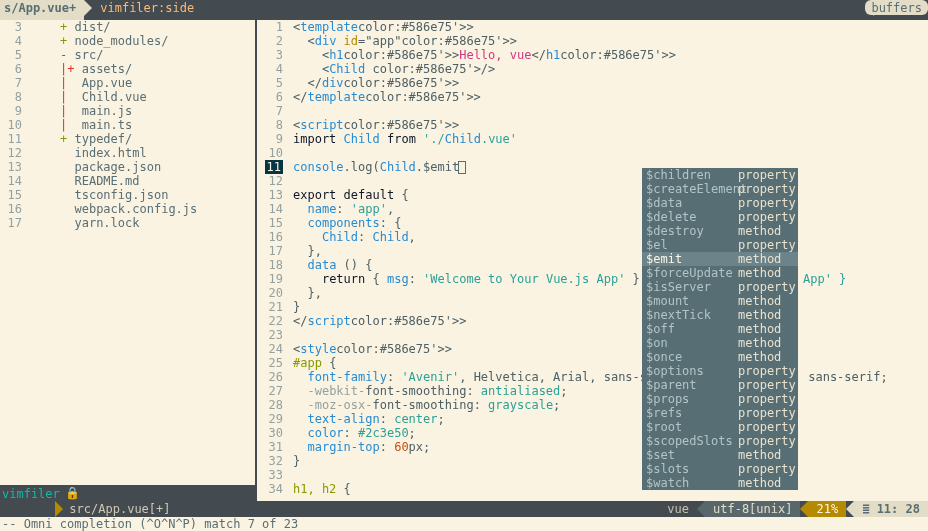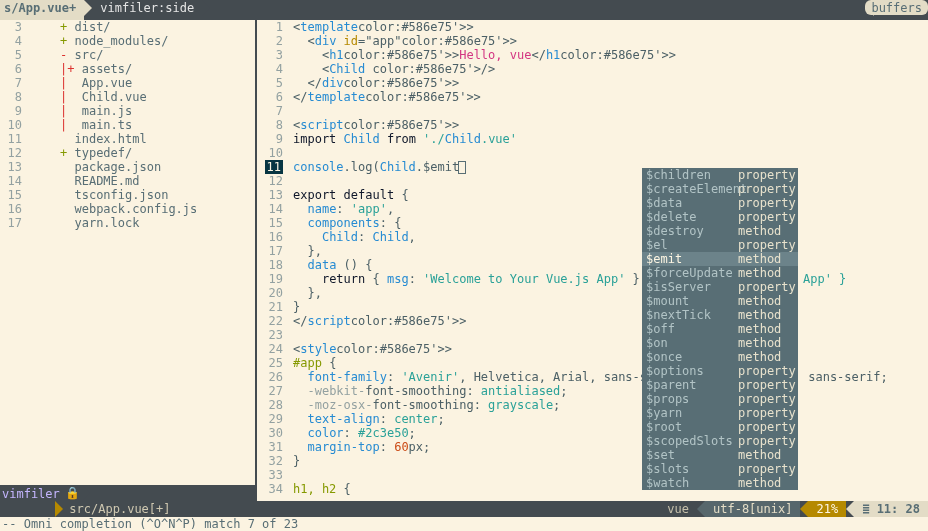--- a/index.html
+++ b/index.html
@@ -23,21 +23,21 @@
     position: relative;
   }
   .tab-active {
     background: #e3dcc6;
     color: #586e75;
     padding: 1px 8px 0 4px;
     font-weight: bold;
   }
   .tab-vimfiler {
     background: #444b50;
-    color: #e5e5e5;
+    color: #fdba74;
     padding: 1px 8px 0 8px;
   }
   .arrow-r {
     width: 0; height: 0;
     border-top: 8px solid transparent;
     border-bottom: 8px solid transparent;
     border-left: 8px solid #e3dcc6;
   }
   .arrow-r2 {
     width: 0; height: 0;
@@ -80,21 +80,21 @@
   .tok-type  { color: #268bd2; }
   .tok-prop  { color: #d33682; }
   .tok-sel   { color: #859900; }
   .tok-num   { color: #cb4b16; }
   .tok-val   { color: #2aa198; }
   .tok-comment{ color: #93a1a1; }
   .pipe-red  { color: #dc322f; }
   .plus-grn  { color: #859900; }
   .minus-red { color: #dc322f; }
   .cursor-box { display:inline-block; border:1px solid #586e75; height:13px; width:8px; vertical-align:bottom; margin-left:-1px;}
-  .winstatus { height: 16px; background: #444b50; color: #c4b5fd; display:flex; align-items:center; }
+  .winstatus { height: 16px; background: #444b50; color: #14b8a6; display:flex; align-items:center; }
   .winstatus .name { padding:1px 4px 0 2px; }
   .arrow-status { width:0;height:0;border-top:8px solid transparent;border-bottom:8px solid transparent;border-left:8px solid #444b50; }
   
   
   .popup {
     position: absolute;
     left: 385px;
     top: 148px;
     background: #586e75;
     color: #e8e2cd;
@@ -182,22 +182,22 @@
       </div>
     <div class="filer-body" id="filer-body">
         <div class="filer-line"><span class="plus-grn">+ </span><span>dist/</span></div>
         <div class="filer-line"><span class="plus-grn">+ </span><span>node_modules/</span></div>
         <div class="filer-line"><span class="minus-red">- </span><span>src/</span></div>
         <div class="filer-line"><span class="pipe-red">|+ </span><span>assets/</span></div>
         <div class="filer-line"><span class="pipe-red">| </span><span> App.vue</span></div>
         <div class="filer-line"><span class="pipe-red">| </span><span> Child.vue</span></div>
         <div class="filer-line"><span class="pipe-red">| </span><span> main.js</span></div>
         <div class="filer-line"><span class="pipe-red">| </span><span> main.ts</span></div>
+        <div class="filer-line"><span class="plus-grn">+ </span><span>typedef/</span></div>
         <div class="filer-line"><span class=""> </span><span> index.html</span></div>
-        <div class="filer-line"><span class="plus-grn">+ </span><span>typedef/</span></div>
         <div class="filer-line"><span class=""> </span><span> package.json</span></div>
         <div class="filer-line"><span class=""> </span><span> README.md</span></div>
         <div class="filer-line"><span class=""> </span><span> tsconfig.json</span></div>
         <div class="filer-line"><span class=""> </span><span> webpack.config.js</span></div>
         <div class="filer-line"><span class=""> </span><span> yarn.lock</span></div>
       </div>
   </div>
   <div class="vsplit"></div>
 
   <div class="editor">
@@ -302,21 +302,21 @@
         </div>
         <div class="popup-row">
           <span class="c1">$parent</span>
           <span class="c2">property</span>
         </div>
         <div class="popup-row">
           <span class="c1">$props</span>
           <span class="c2">property</span>
         </div>
         <div class="popup-row">
-          <span class="c1">$yarn</span>
+          <span class="c1">$refs</span>
           <span class="c2">property</span>
         </div>
         <div class="popup-row">
           <span class="c1">$root</span>
           <span class="c2">property</span>
         </div>
         <div class="popup-row">
           <span class="c1">$scopedSlots</span>
           <span class="c2">property</span>
         </div>

